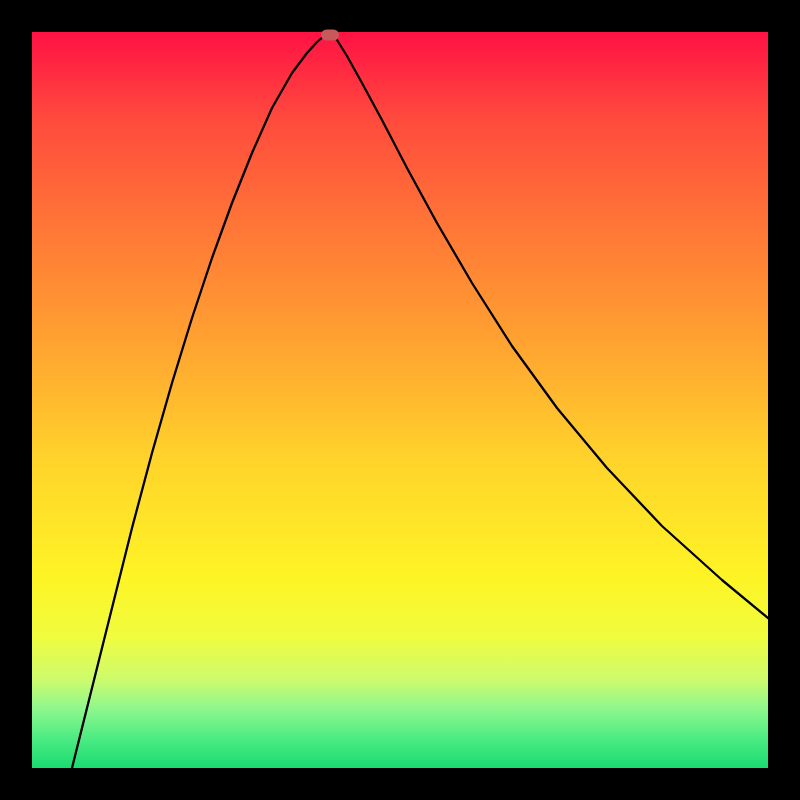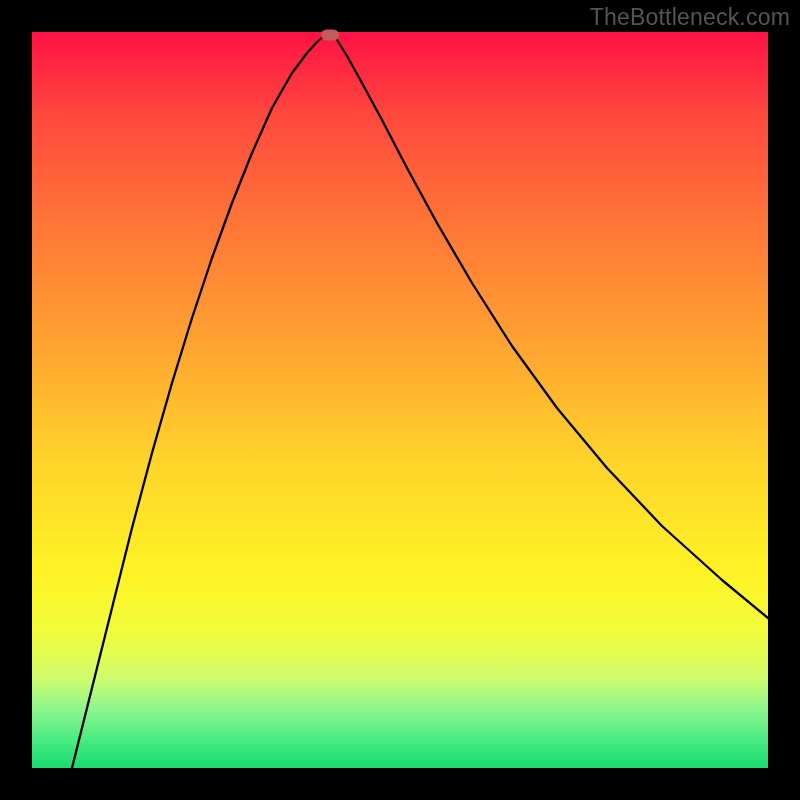--- a/index.html
+++ b/index.html
@@ -63,21 +63,20 @@
     background: #c65a5a;
     border-radius: 6px;
     transform: translate(-50%, -50%);
     z-index: 3;
   }
 </style>
 </head>
 <body>
 
 <div class="frame">
-  <div class="watermark">TheBottleneck.com</div>
   <div class="plot">
     <svg class="curve" viewBox="0 0 736 736" preserveAspectRatio="none">
       <path id="curve-left" d="M40.0 736.0 L60.0 656.0 L80.0 576.0 L100.0 496.0 L120.0 421.0 L140.0 351.0 L160.0 286.0 L180.0 226.0 L200.0 171.0 L220.0 121.0 L240.0 76.0 L260.0 41.0 L275.0 21.0 L285.0 10.0 L292.0 4.0 L298.0 1.0" fill="none" stroke="#000" stroke-width="2.3" stroke-linecap="round" stroke-linejoin="round"></path>
       <path id="curve-right" d="M298.0 1.0 L305.0 8.0 L315.0 24.0 L330.0 51.0 L350.0 88.0 L375.0 136.0 L405.0 191.0 L440.0 251.0 L480.0 314.0 L525.0 376.0 L575.0 436.0 L630.0 494.0 L690.0 548.0 L736.0 586.0" fill="none" stroke="#000" stroke-width="2.3" stroke-linecap="round" stroke-linejoin="round"></path>
     </svg>
     <div id="marker" class="marker" style="left: 298px; top: 3px;"></div>
   </div>
 </div>
 
 </body></html>

